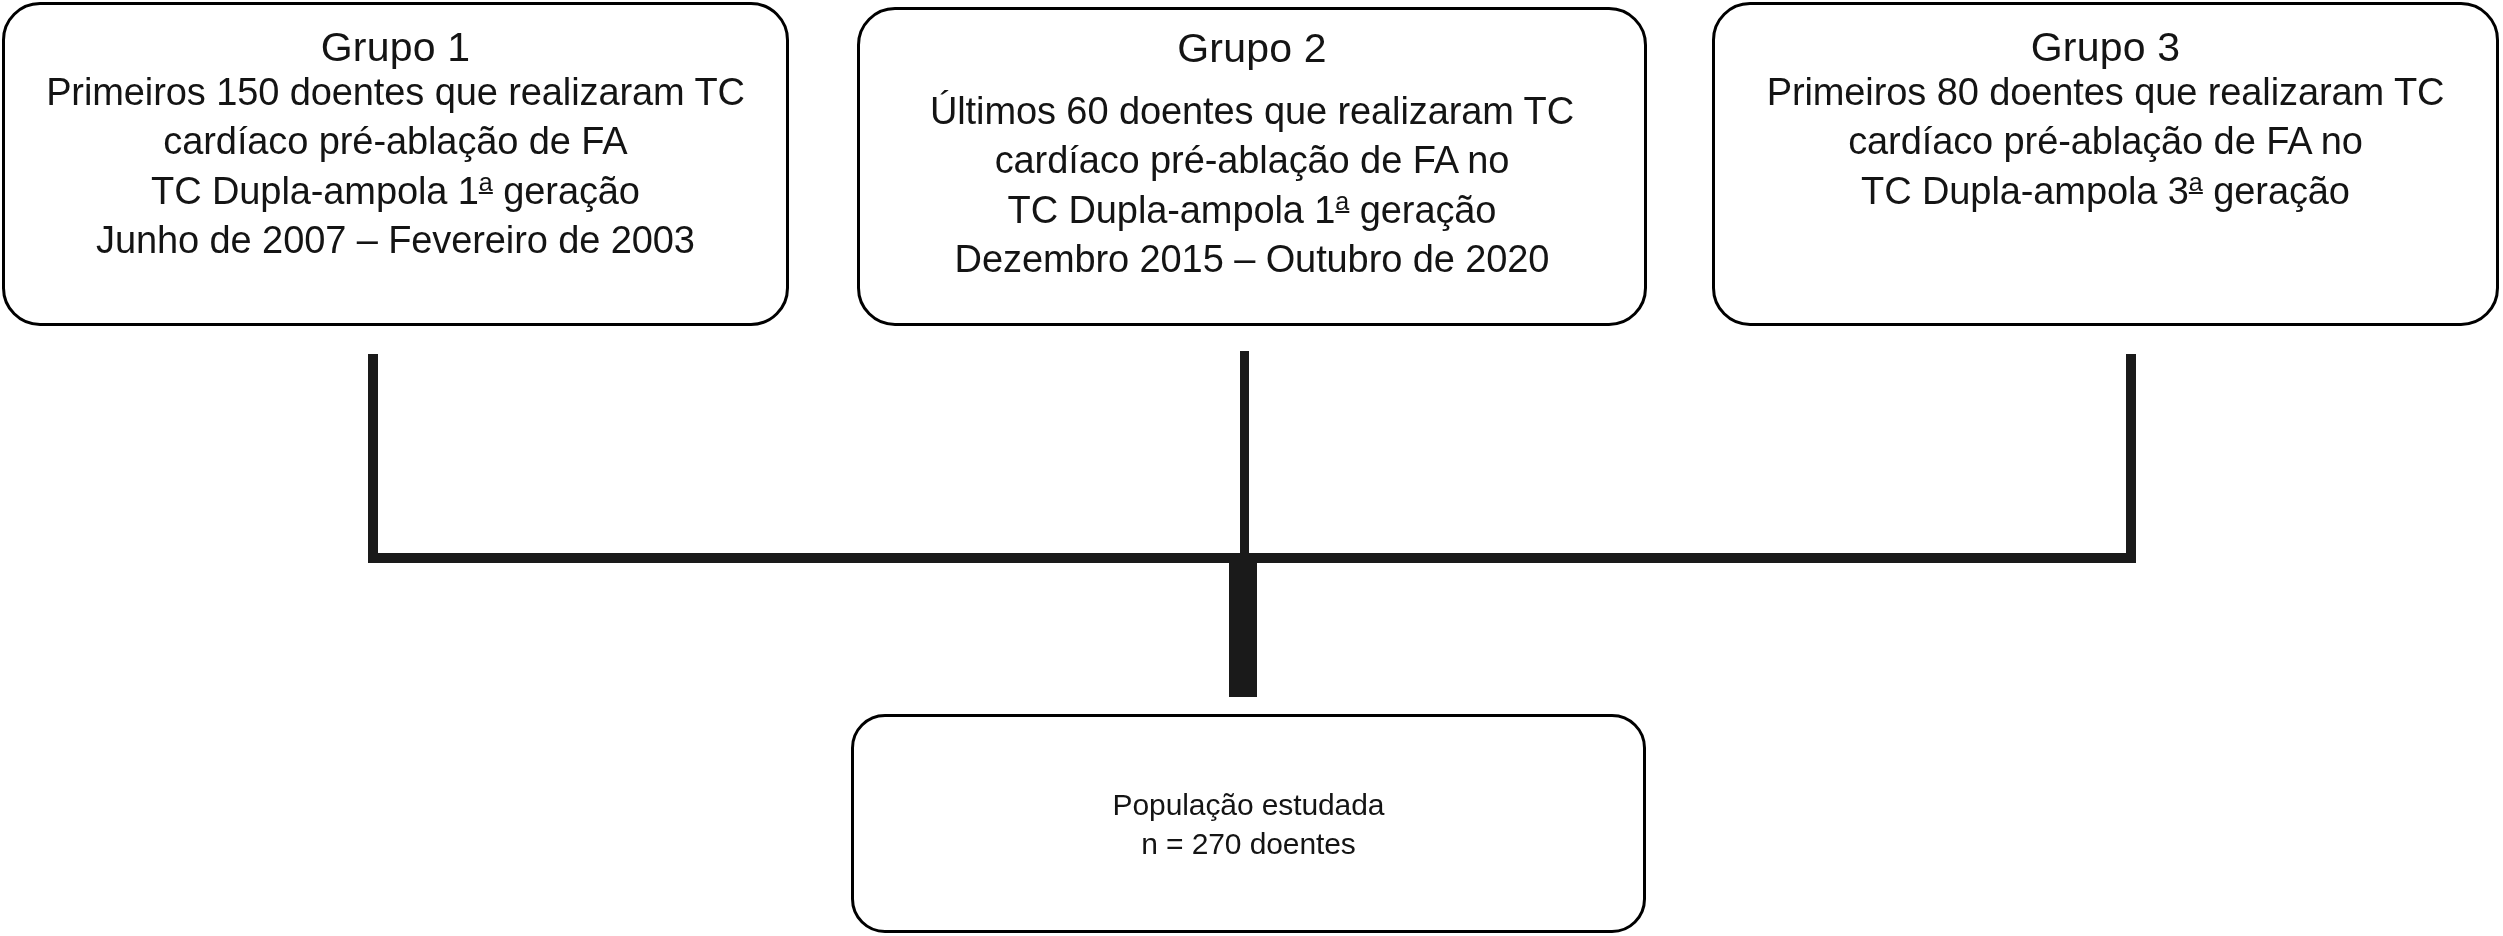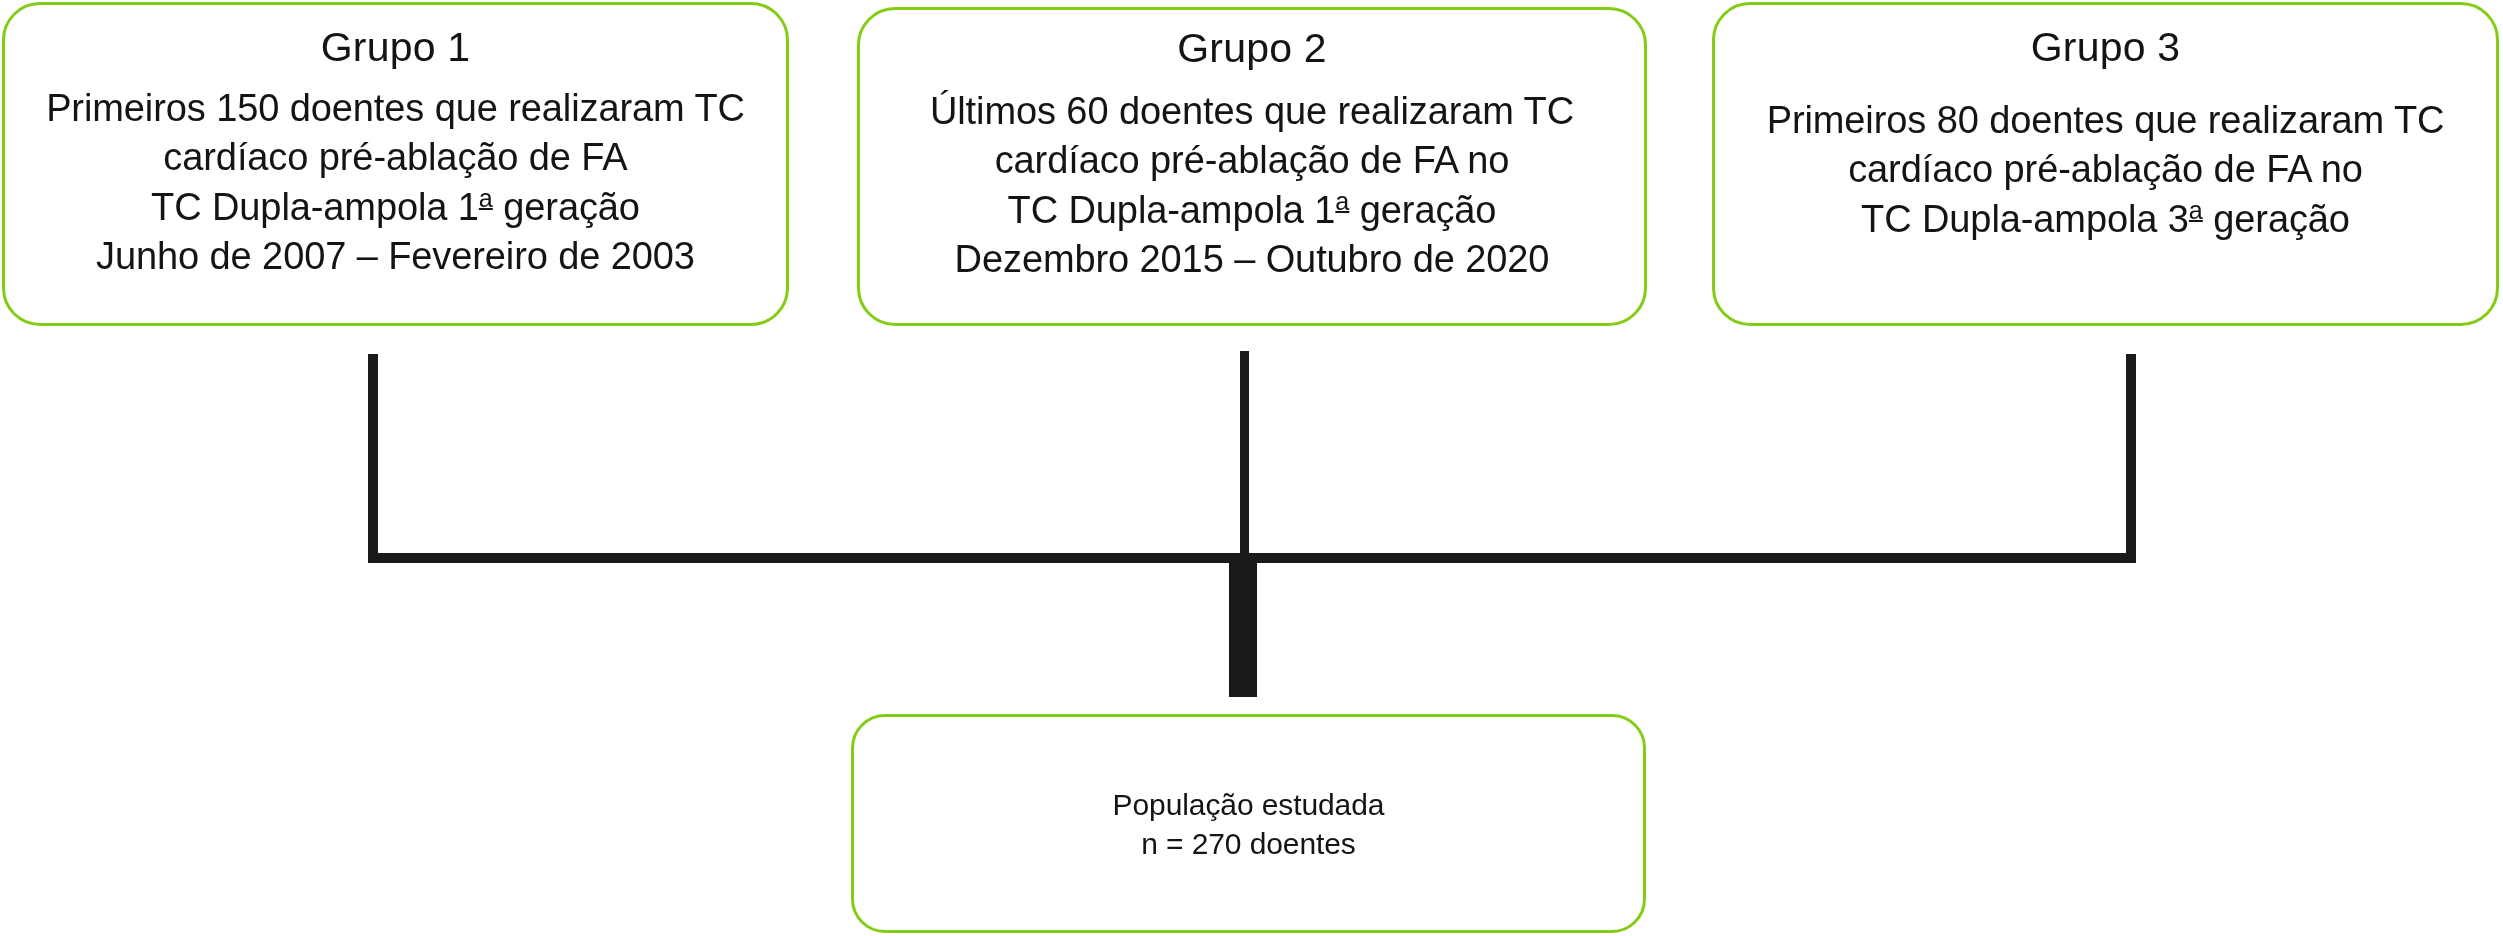--- a/index.html
+++ b/index.html
@@ -18,21 +18,21 @@
     height: 936px;
     background: #ffffff;
     overflow: hidden;
   }
 
   
   .node {
     position: absolute;
     box-sizing: border-box;
     background: #ffffff;
-    border: 3px solid #84cc16;
+    border: 3px solid #000000;
     border-radius: 38px;
     display: flex;
     flex-direction: column;
     align-items: center;
     justify-content: flex-start;
     text-align: center;
     color: #141414;
   }
   .node .node-title {
     font-size: 41px;
@@ -55,24 +55,24 @@
     font-size: 0.66em;
     vertical-align: 0.52em;
     text-decoration: underline;
     text-underline-offset: 1px;
     letter-spacing: 0;
   }
 
   
   #box-group-1 { left: 2px;    top: 2px;   width: 787px; height: 324px; padding-top: 22px; }
   #box-group-2 { left: 857px;  top: 7px;   width: 790px; height: 319px; padding-top: 18px; }
-  #box-group-3 { left: 1712px; top: 2px;   width: 787px; height: 324px; padding-top: 22px; gap: 12px; }
+  #box-group-3 { left: 1712px; top: 2px;   width: 787px; height: 324px; padding-top: 22px; }
 
   #box-group-1 .node-body,
-  #box-group-3 .node-body { margin-top: 16px; }
+  #box-group-3 .node-body { }
   #box-group-2 .node-body { margin-top: 18px; }
 
   #box-population {
     left: 851px; top: 714px; width: 795px; height: 219px;
     border-radius: 34px;
     justify-content: center;
     padding-top: 0;
   }
   #box-population .node-body {
     font-size: 30px;

